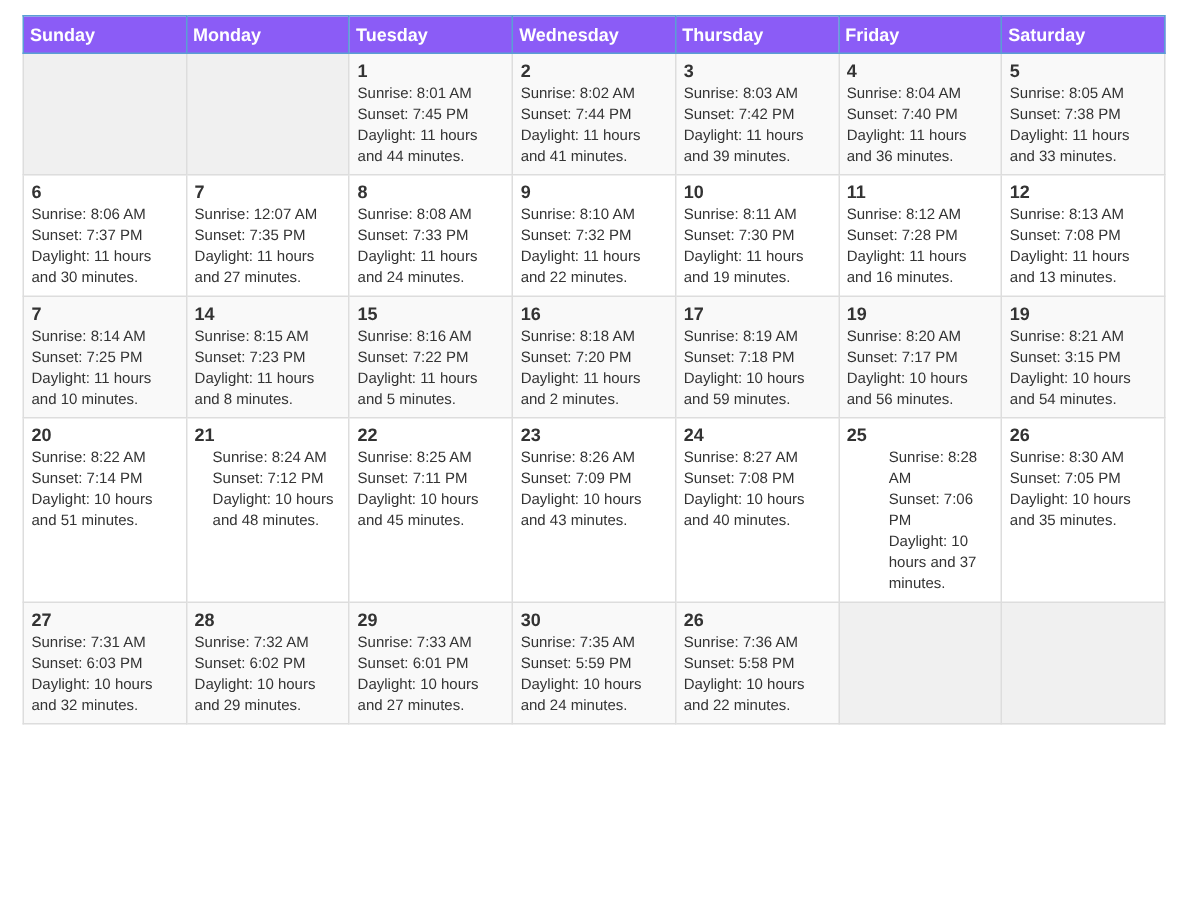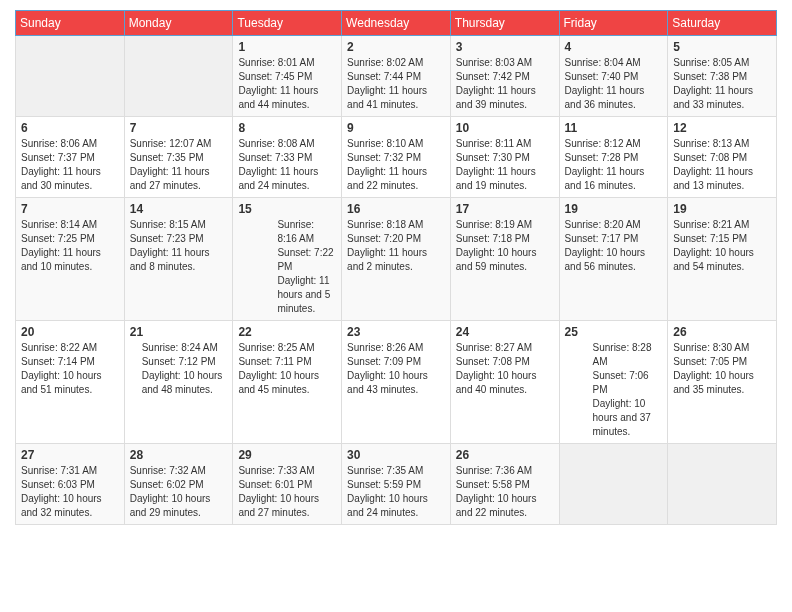--- a/index.html
+++ b/index.html
@@ -50,24 +50,24 @@
     .subtitle {
       font-size: 14px;
       color: #555;
     }
     .calendar {
       width: 100%;
       border-collapse: collapse;
       border: 1px solid #ccc;
     }
     .calendar th {
-      background-color: #ef4444;
+      background-color: #8b5cf6;
       color: #fff;
       font-size: 12px;
-      font-weight: normal;
+      font-weight: bold;
       padding: 5px 4px;
       text-align: left;
       border: 1px solid #5a9fd4;
       margin-top: 28px;
     }
     .calendar td {
       vertical-align: top;
       border: 1px solid #ddd;
       padding: 4px 5px;
       width: calc(100% / 7);
@@ -210,21 +210,21 @@
 Daylight: 11 hours and 10 minutes.</div>
           </td>
           <td>
             <span class="day-number">14</span>
             <div class="day-info" style="white-space: pre-line;">Sunrise: 8:15 AM
 Sunset: 7:23 PM
 Daylight: 11 hours and 8 minutes.</div>
           </td>
           <td>
             <span class="day-number">15</span>
-            <div class="day-info" style="white-space: pre-line; margin-left: 39px;">Sunrise: 8:16 AM
+            <div class="day-info" style="white-space: pre-line;">Sunrise: 8:16 AM
 Sunset: 7:22 PM
 Daylight: 11 hours and 5 minutes.</div>
           </td>
           <td>
             <span class="day-number">16</span>
             <div class="day-info" style="white-space: pre-line;">Sunrise: 8:18 AM
 Sunset: 7:20 PM
 Daylight: 11 hours and 2 minutes.</div>
           </td>
           <td>
@@ -235,21 +235,21 @@
           </td>
           <td>
             <span class="day-number">19</span>
             <div class="day-info" style="white-space: pre-line;">Sunrise: 8:20 AM
 Sunset: 7:17 PM
 Daylight: 10 hours and 56 minutes.</div>
           </td>
           <td>
             <span class="day-number">19</span>
             <div class="day-info" style="white-space: pre-line;">Sunrise: 8:21 AM
-Sunset: 7:15 PM
+Sunset: 3:15 PM
 Daylight: 10 hours and 54 minutes.</div>
           </td>
         </tr>
         <tr>
           <td>
             <span class="day-number">20</span>
             <div class="day-info" style="white-space: pre-line;">Sunrise: 8:22 AM
 Sunset: 7:14 PM
 Daylight: 10 hours and 51 minutes.</div>
           </td>

